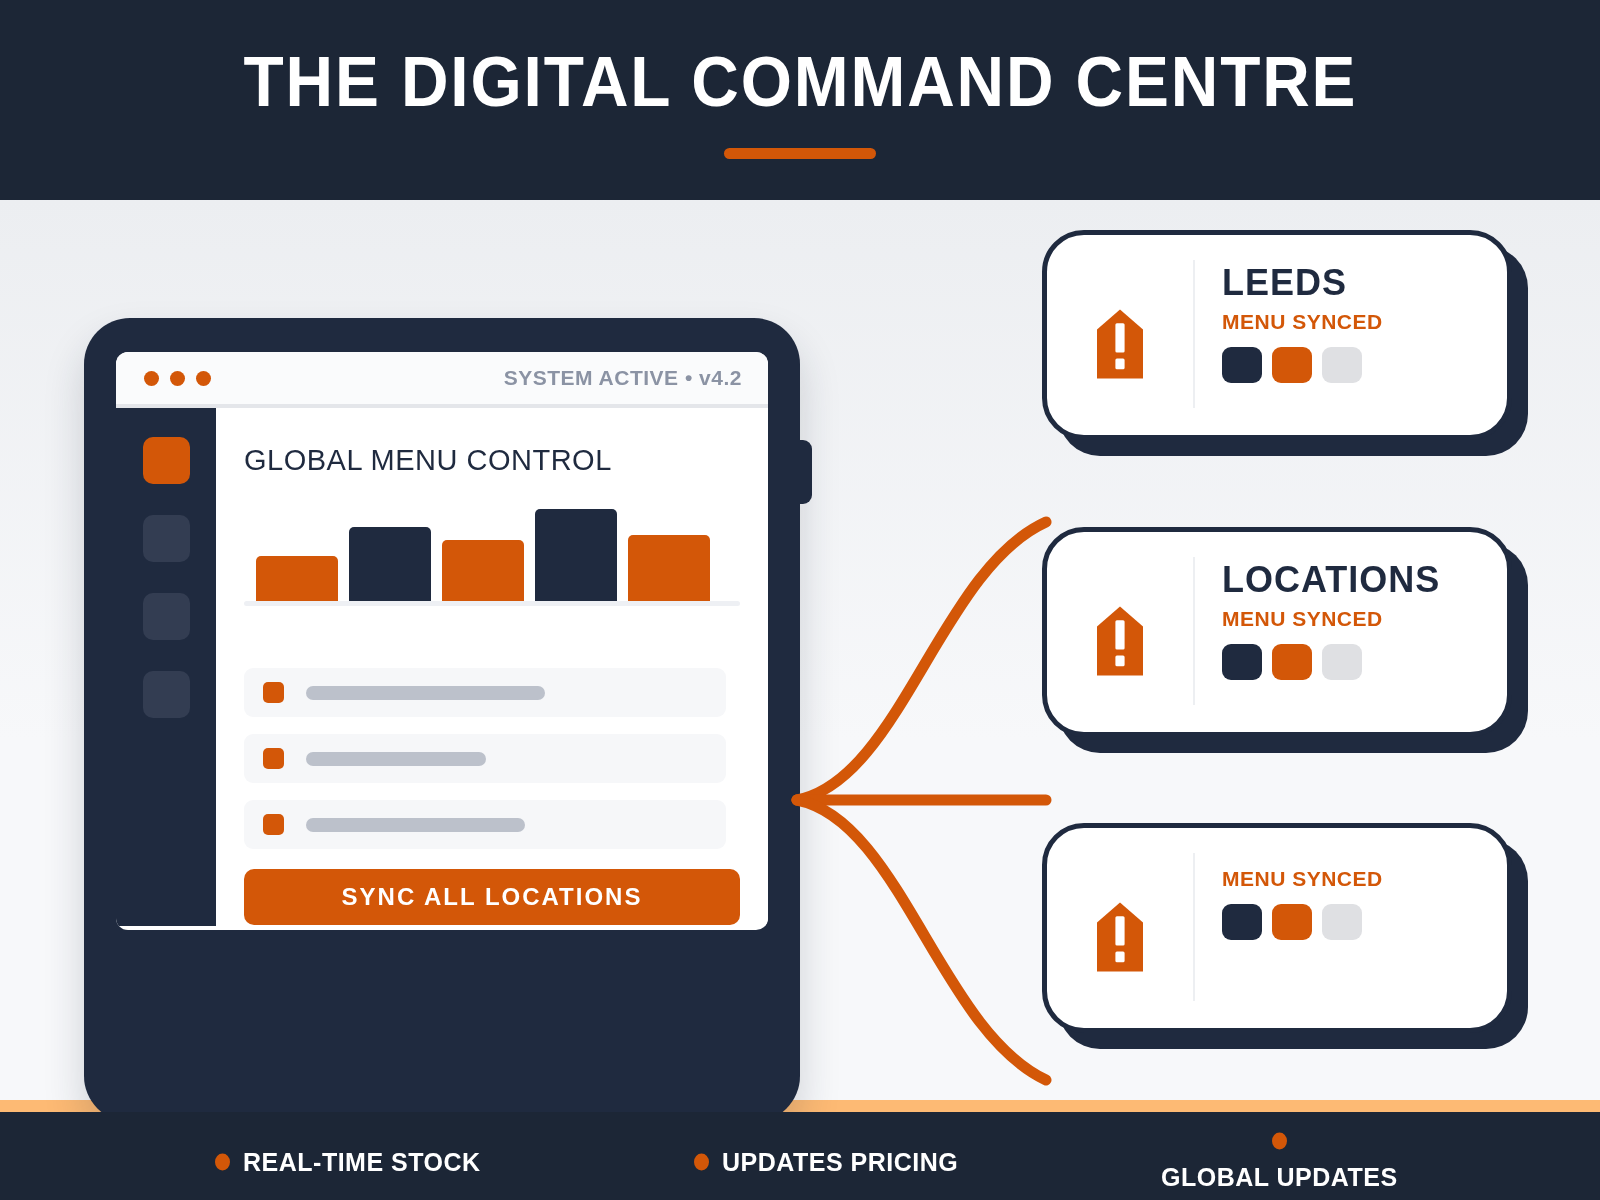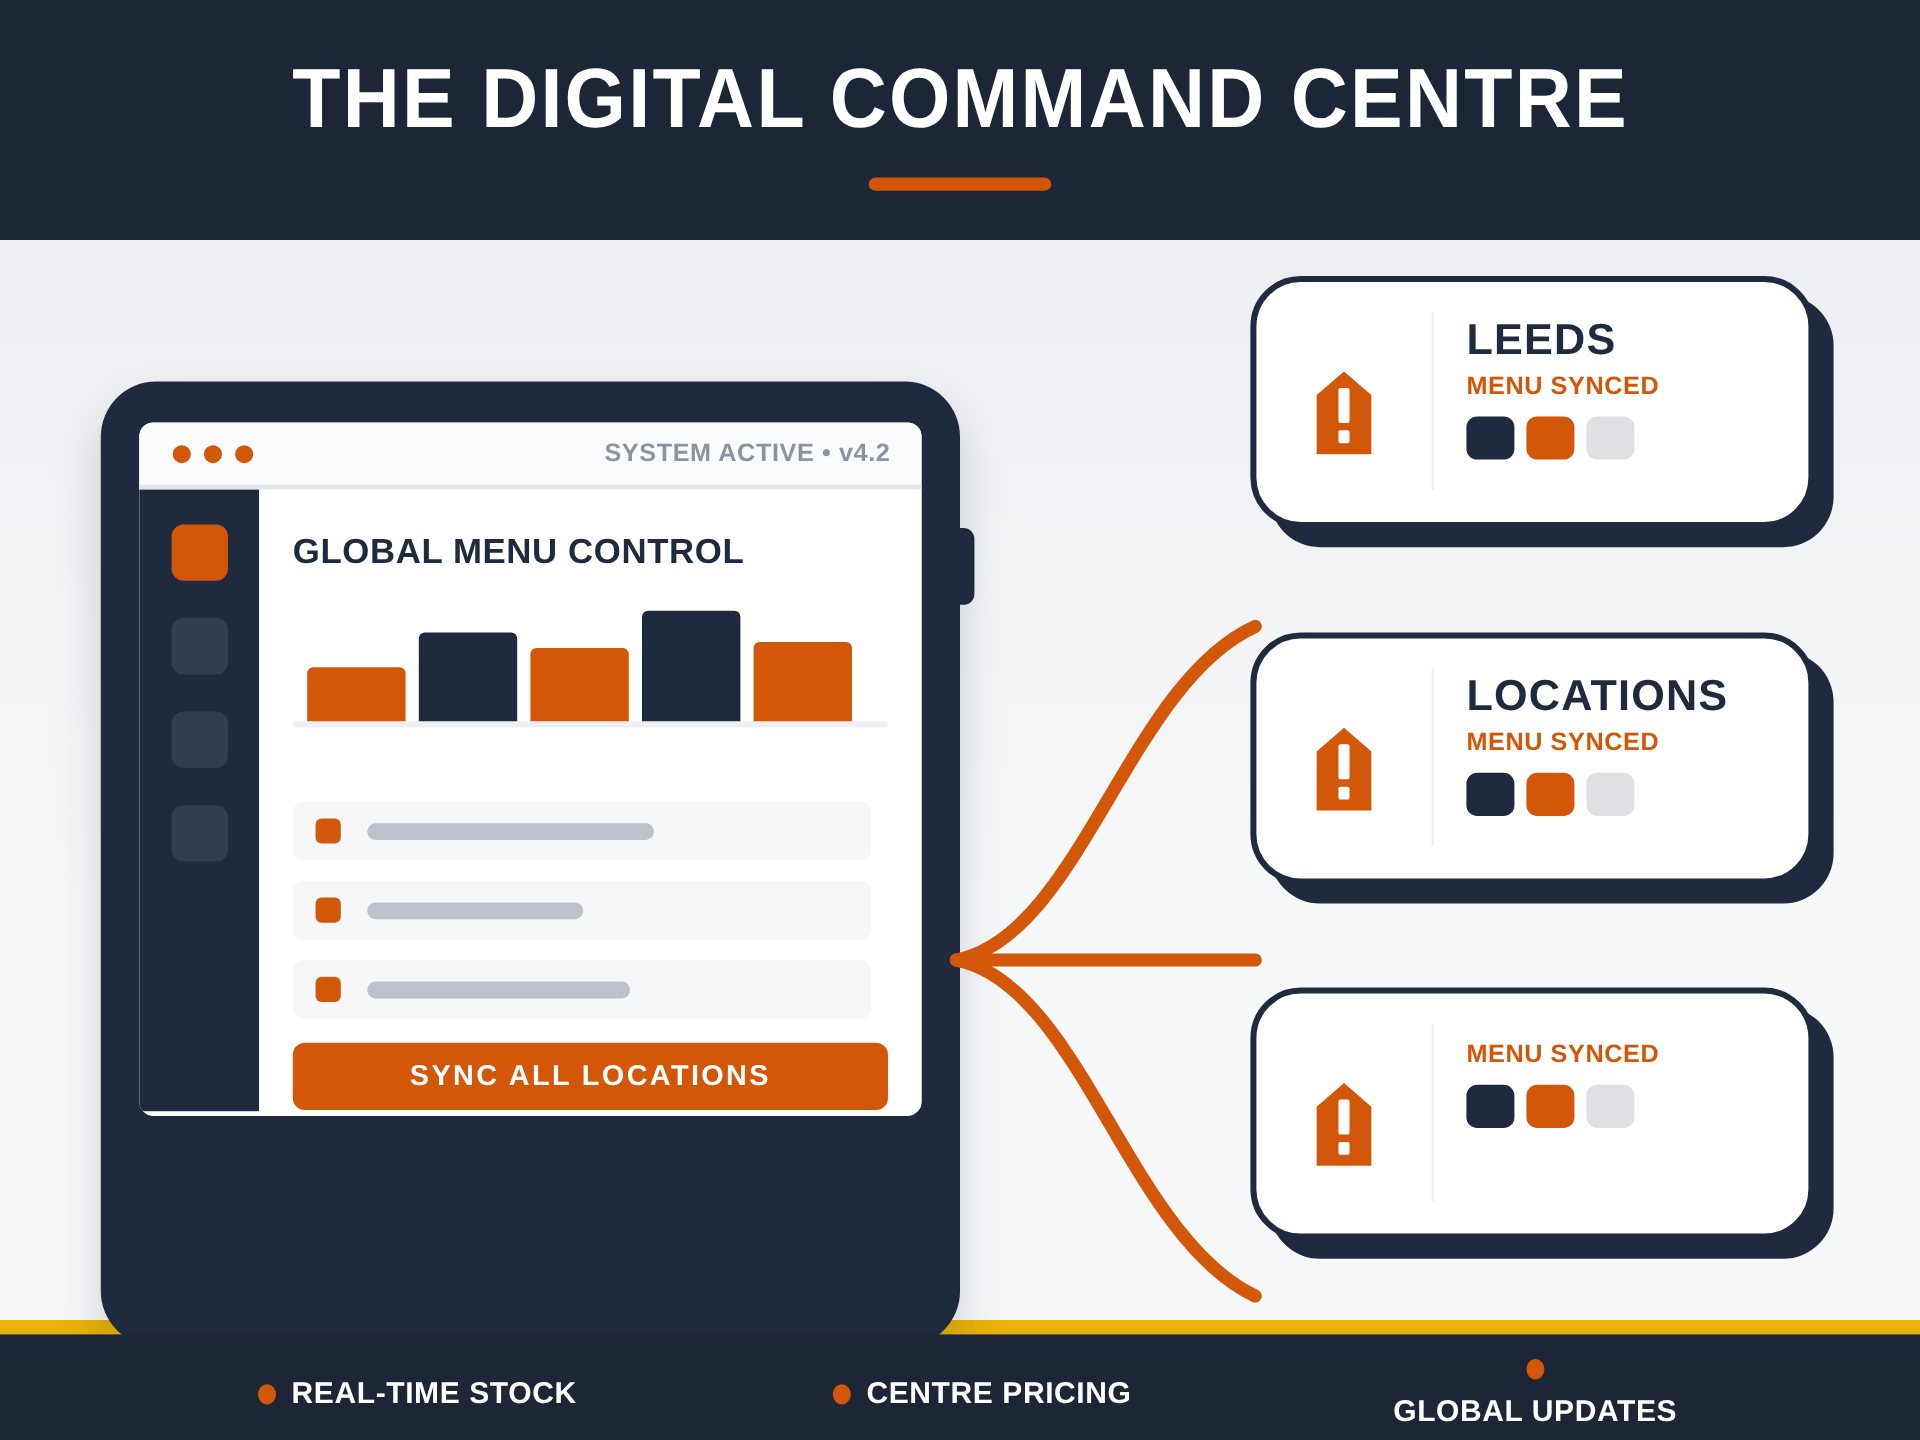--- a/index.html
+++ b/index.html
@@ -12,21 +12,21 @@
     --status-gray:#8B93A4;
     --pill-gray:#BCC1CB;
     --row-bg:#F6F7F9;
     --light-square:#DFE0E3;
     --divider:#EDEFF2;
     --topbar-bg:#FAFBFC;
     --topbar-border:#E4E6EA;
   }
   *{margin:0;padding:0;box-sizing:border-box;}
   body{font-family:"Liberation Sans",sans-serif;}
-  .canvas{position:relative;width:1600px;height:1200px;overflow:hidden;background:#eab308;}
+  .canvas{position:relative;width:1600px;height:1200px;overflow:hidden;background:#fdba74;}
 
   
   .header{position:absolute;left:0;top:0;width:1600px;height:200px;background:var(--navy-deep);
     display:flex;flex-direction:column;align-items:center;justify-content:center;gap:26px;}
   .header-title{color:#fff;font-size:70px;font-weight:700;letter-spacing:2px;
     transform:scaleX(.94);white-space:nowrap;}
   .header-underline{width:152px;height:11px;border-radius:6px;background:var(--orange);}
 
   
   .main{position:absolute;left:0;top:200px;width:1600px;height:900px;
@@ -43,21 +43,21 @@
     display:flex;align-items:center;padding:0 26px 0 28px;}
   .dots{display:flex;gap:11px;}
   .dot{width:15px;height:15px;border-radius:50%;background:var(--orange);}
   .status-text{margin-left:auto;color:var(--status-gray);font-size:21px;font-weight:700;letter-spacing:.5px;}
   .window-body{display:flex;height:518px;}
   .win-sidebar{width:100px;background:var(--navy);display:flex;flex-direction:column;
     align-items:center;padding-top:29px;gap:31px;flex:none;}
   .side-icon{width:47px;height:47px;border-radius:10px;background:var(--muted-icon);}
   .side-icon.active{background:var(--orange);}
   .content{flex:1;background:#fff;padding:0 28px;}
-  .panel-title{margin-top:36px;color:var(--navy);font-size:29px;font-weight:700;letter-spacing:.5px;}
+  .panel-title{margin-top:36px;color:var(--navy);font-size:29px;font-weight:400;letter-spacing:.5px;}
   .chart{margin-top:30px;height:94px;display:flex;align-items:flex-end;gap:11px;padding-left:12px;}
   .bar{width:82px;border-radius:5px 5px 0 0;}
   .bar.orange{background:var(--orange);}
   .bar.navy{background:var(--navy);}
   .chart-base{height:5px;border-radius:3px;background:#EEF0F4;}
   .rows{margin-top:62px;}
   .menu-row{height:49px;border-radius:9px;background:var(--row-bg);display:flex;align-items:center;
     margin-bottom:17px;margin-right:14px;}
   .row-bullet{width:21px;height:21px;border-radius:5px;background:var(--orange);margin-left:19px;flex:none;}
   .row-pill{height:14px;border-radius:7px;background:var(--pill-gray);margin-left:22px;}
@@ -224,21 +224,21 @@
 
   </div>
 
   <div class="footer">
     <div class="f-item i1">
       <span class="f-bullet"></span>
       <span class="f-label">REAL-TIME STOCK</span>
     </div>
     <div class="f-item i2">
       <span class="f-bullet"></span>
-      <span class="f-label">CENTRE PRICING</span>
+      <span class="f-label">UPDATES PRICING</span>
     </div>
     <div class="f-item i3">
       <span class="f-bullet"></span>
       <span class="f-label">GLOBAL UPDATES</span>
     </div>
   </div>
 
 </div>
 
 </body></html>

